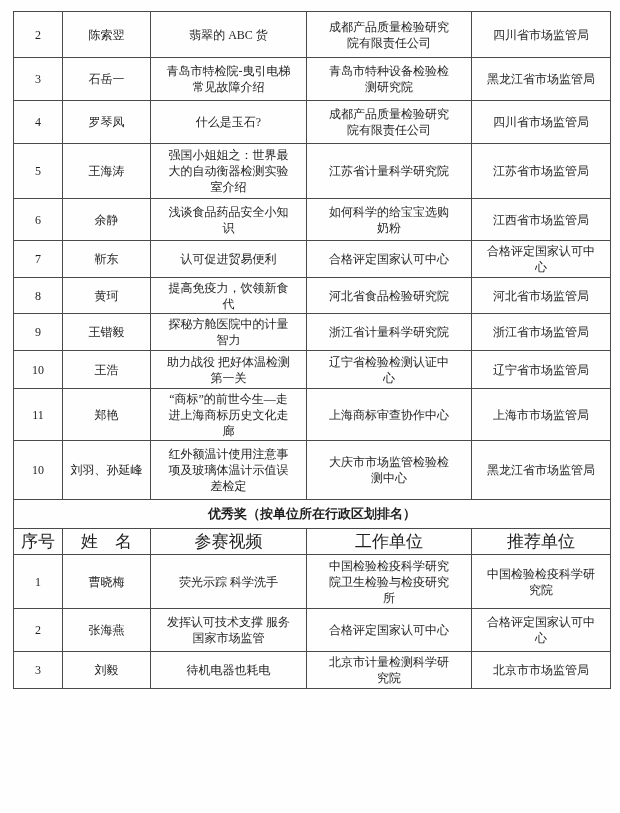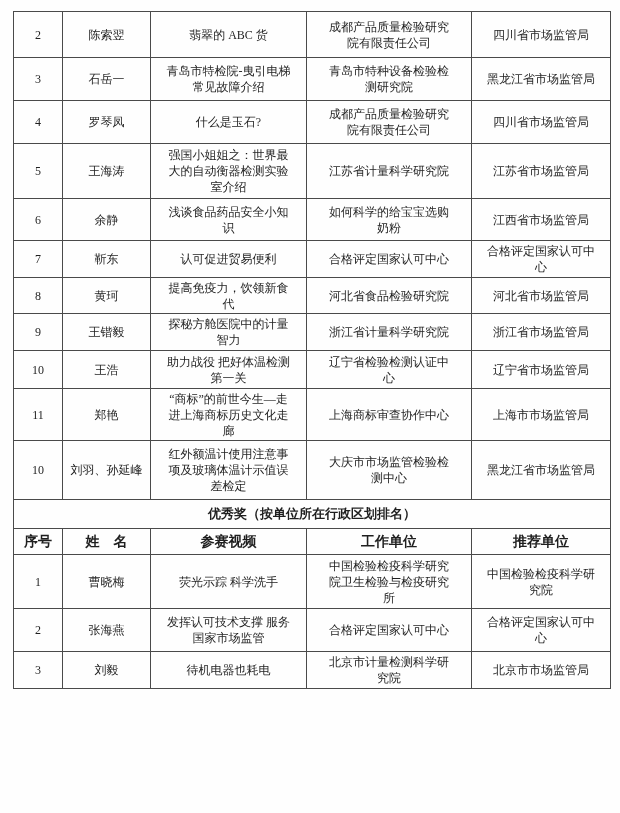--- a/index.html
+++ b/index.html
@@ -41,22 +41,22 @@
   td.c1 { padding: 1px 4px; }
   td.c2 { padding: 1px 14px; }
   td.c3 { padding: 1px 18px; margin-left: 10px; }
   td.c4 { padding: 1px 10px; }
   tr.section-title-row td {
     font-weight: bold;
     font-size: 13px;
     padding: 1px 4px;
   }
   tr.header-row th {
-    font-weight: bold;
-    font-size: 14px;
+    font-weight: normal;
+    font-size: 17px;
     padding: 1px 4px;
   }
 </style>
 </head>
 <body>
 
 <div class="doc-page">
   <table class="award-table">
     <colgroup>
       <col style="width:49px">

